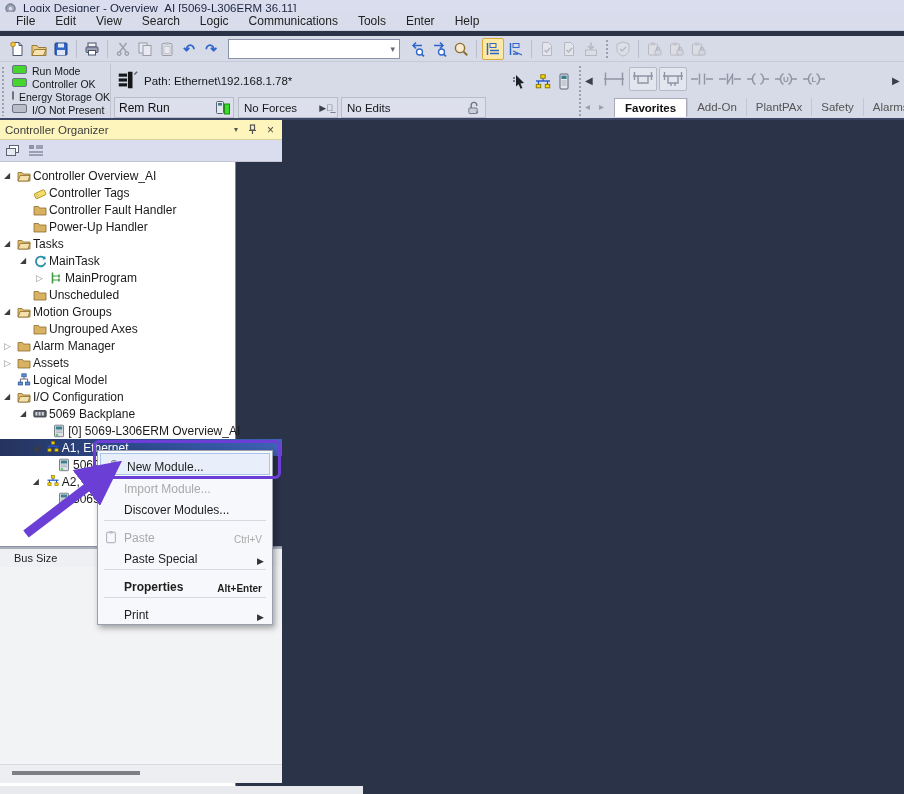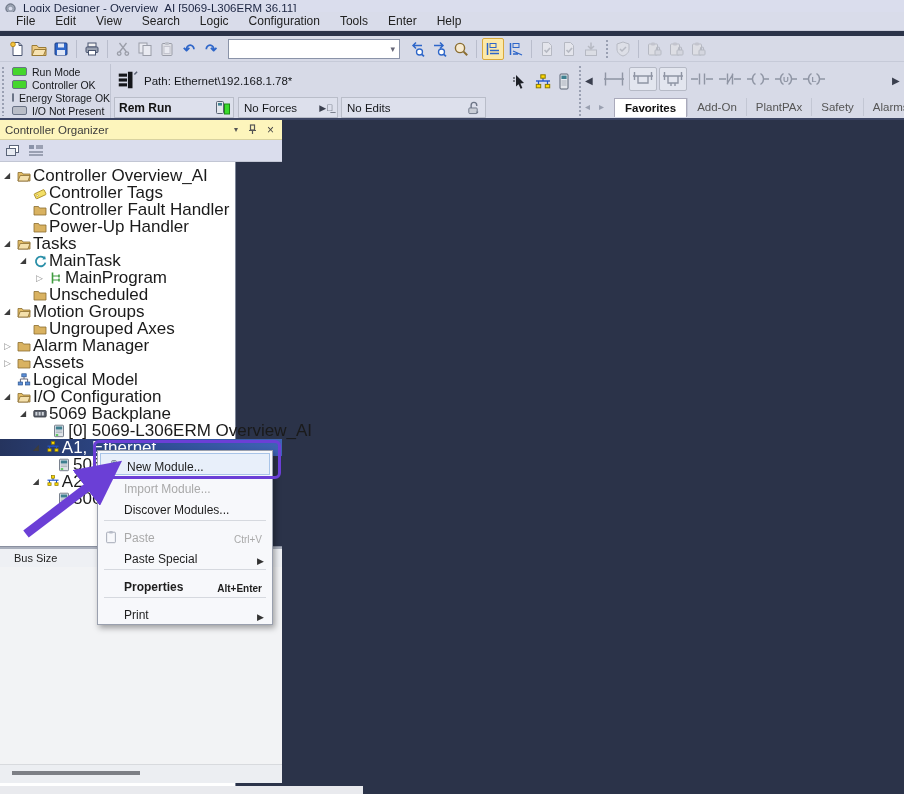--- a/index.html
+++ b/index.html
@@ -15,21 +15,21 @@
   .tbico{width:20px;height:20px;display:inline-flex;align-items:center;justify-content:center;margin:0 1px;border-radius:2px}
   .tbico.active{background:#fce9a8;border:1px solid #d9a93c}
   .tbico.dis{opacity:.45;filter:grayscale(.7)}
   .tbsep{width:1px;height:18px;background:#b9bdcc;margin:0 4px}
   .tbdotsep{width:4px;height:20px;margin:0 3px;background-image:radial-gradient(#9aa0b2 1px,transparent 1px);background-size:4px 4px}
   .combo{width:170px;height:18px;background:#fff;border:1px solid #8a93a8;margin:0 6px;display:flex;align-items:center;justify-content:flex-end}
   .combo .chev{color:#667;font-size:9px;padding:0 4px}
   .uglyph{font-size:14px;font-weight:bold;color:#2e66c9;line-height:1}
   
   .tb2{left:0;top:62px;width:904px;height:58px;background:#d7dae7;box-sizing:border-box;border-bottom:2px solid #3c4563}
-  .ledrow{display:flex;align-items:center;height:13px}
+  .ledrow{display:flex;align-items:flex-start;height:13px}
   .led{width:13px;height:7px;border-radius:2px;border:1px solid #6a7386;margin:0 5px 0 6px}
   .ledlab{font-size:10.5px;color:#16181c;white-space:nowrap}
   .sbox{position:absolute;border:1px solid #b9bdc9;background:#dde0ec;display:flex;align-items:center;box-sizing:border-box}
   .vdots{position:absolute;width:4px;background-image:radial-gradient(#9aa0b2 1px,transparent 1px);background-size:4px 4px}
   .ladbtn{display:inline-flex;align-items:center;justify-content:center;width:26px;height:22px;margin:0 1px}
   .ladbtn.raised{border:1px solid #b6bac6;background:#e3e6ef;border-radius:2px}
   .arrowg{color:#3a3f4e;font-size:10px}
   .tabstrip{position:absolute;left:583px;top:96px;height:24px;display:flex;align-items:center}
   .tab{font-size:11.5px;color:#555;padding:3px 9px;white-space:nowrap;border-left:1px solid #c3c7d4}
   .tab.active{background:#fff;color:#111;font-weight:bold;border:1px solid #aab;border-bottom:none;padding:3px 10px}
@@ -38,21 +38,21 @@
   .orghdr{left:0;top:0;width:282px;height:20px;background:#fdf5bc;display:flex;align-items:center;padding-left:5px;box-sizing:border-box;border-bottom:1px solid #d8d2a0}
   .orghdr .t{font-size:11.5px;color:#3c3c3c}
   .orghico{margin-left:auto;display:flex;align-items:center;gap:10px;padding-right:8px;color:#555;font-size:11px}
   .orgtb{left:0;top:20px;width:282px;height:22px;background:#dadded;border-bottom:1px solid #c2c6d4;display:flex;align-items:center;gap:8px;padding-left:5px;box-sizing:border-box}
   .tree{left:0;top:42px;width:282px;padding-top:5px}
   .trow{height:17px;display:flex;align-items:center;white-space:nowrap}
   .trow .sp{flex:0 0 auto}
   .trow .ar{flex:0 0 12px;font-size:8px;color:#3d3d3d;text-align:left}
   .trow .ar.col{color:#8f8f8f;font-size:9px}
   .trow .ti{flex:0 0 16px;display:flex;align-items:center}
-  .trow .lbl{font-size:17px;color:#1a1a1a;padding-left:1px}
+  .trow .lbl{font-size:12px;color:#1a1a1a;padding-left:1px}
   .trow.sel{background:linear-gradient(90deg,#25345e 0%,#2f4d95 55%,#3e63b5 100%)}
   .trow.sel .lbl{color:#fff}
   .splitter{left:0;top:426px;width:282px;height:3px;background:#aab0bd;border-top:1px solid #8a90a0}
   .busrow{left:0;top:429px;width:282px;height:18px;background:#eef0f4;border-bottom:1px solid #d0d3da;display:flex;align-items:center}
   .busrow .l{font-size:11px;color:#222;padding-left:14px}
   .buscol{left:245px;top:429px;width:1px;height:18px;background:#c4c8d0}
   .buspane{left:0;top:447px;width:282px;height:197px;background:#f2f3f5}
   .hscroll{left:0;top:644px;width:282px;height:18px;background:#eceef2;border-top:1px solid #d8dade}
   .hthumb{left:12px;top:651px;width:128px;height:4px;background:#7d7f85}
   .botstrip{left:0;top:786px;width:363px;height:8px;background:#e9eaee}
@@ -86,21 +86,21 @@
     </span>
     <span class="ttl">Logix Designer - Overview_AI [5069-L306ERM 36.11]</span>
   </div>
 
   <div class="abs menubar">
       <span class="mi">File</span>
       <span class="mi">Edit</span>
       <span class="mi">View</span>
       <span class="mi">Search</span>
       <span class="mi">Logic</span>
-      <span class="mi">Configuration</span>
+      <span class="mi">Communications</span>
       <span class="mi">Tools</span>
       <span class="mi">Enter</span>
       <span class="mi">Help</span>
     </div>
 
   <div class="abs tb1">
       <span class="tbico">
         <svg width="16" height="16" viewBox="0 0 16 16">
           <path d="M4 1.5h6l3 3v10H4z" fill="#fff" stroke="#4a5570"></path>
           <path d="M10 1.5v3h3" fill="none" stroke="#4a5570"></path>
@@ -297,21 +297,21 @@
     </span>
     <span class="icon abs" style="left:558px;top:11px">
       <svg width="12" height="17" viewBox="0 0 12 17">
           <rect x="2" y="1" width="8" height="15" rx="1" fill="#e4e7ec" stroke="#5a6474"></rect>
           <rect x="3.4" y="2.6" width="5.2" height="3.4" fill="#3e7f8f"></rect>
           <path d="M3.4 8 h5.2 M3.4 10 h5.2 M3.4 12 h5.2" stroke="#9aa2ae" stroke-width="0.8"></path>
         </svg>
     </span>
 
     <div class="sbox" style="left:114px;top:35px;width:120px;height:21px">
-      <span style="font-weight:bold;font-size:12px;padding-left:4px;color:#111">Rem Run</span>
+      <span style="font-weight:normal;font-size:12px;padding-left:4px;color:#111">Rem Run</span>
       <span class="icon" style="margin-left:auto;padding-right:3px">
         <svg width="15" height="15" viewBox="0 0 15 15">
             <rect x="1.5" y="1.5" width="7" height="12" rx="1" fill="#e4e7ec" stroke="#5a6474"></rect>
             <rect x="3" y="3" width="4" height="2.6" fill="#3e7f8f"></rect>
             <rect x="9.5" y="4" width="5" height="10" fill="#3bdc2c" stroke="#1f8a16"></rect>
           </svg>
       </span>
     </div>
     <div class="sbox" style="left:238px;top:35px;width:100px;height:21px">
       <span style="font-size:11.5px;padding-left:5px;color:#16181c">No Forces</span>

